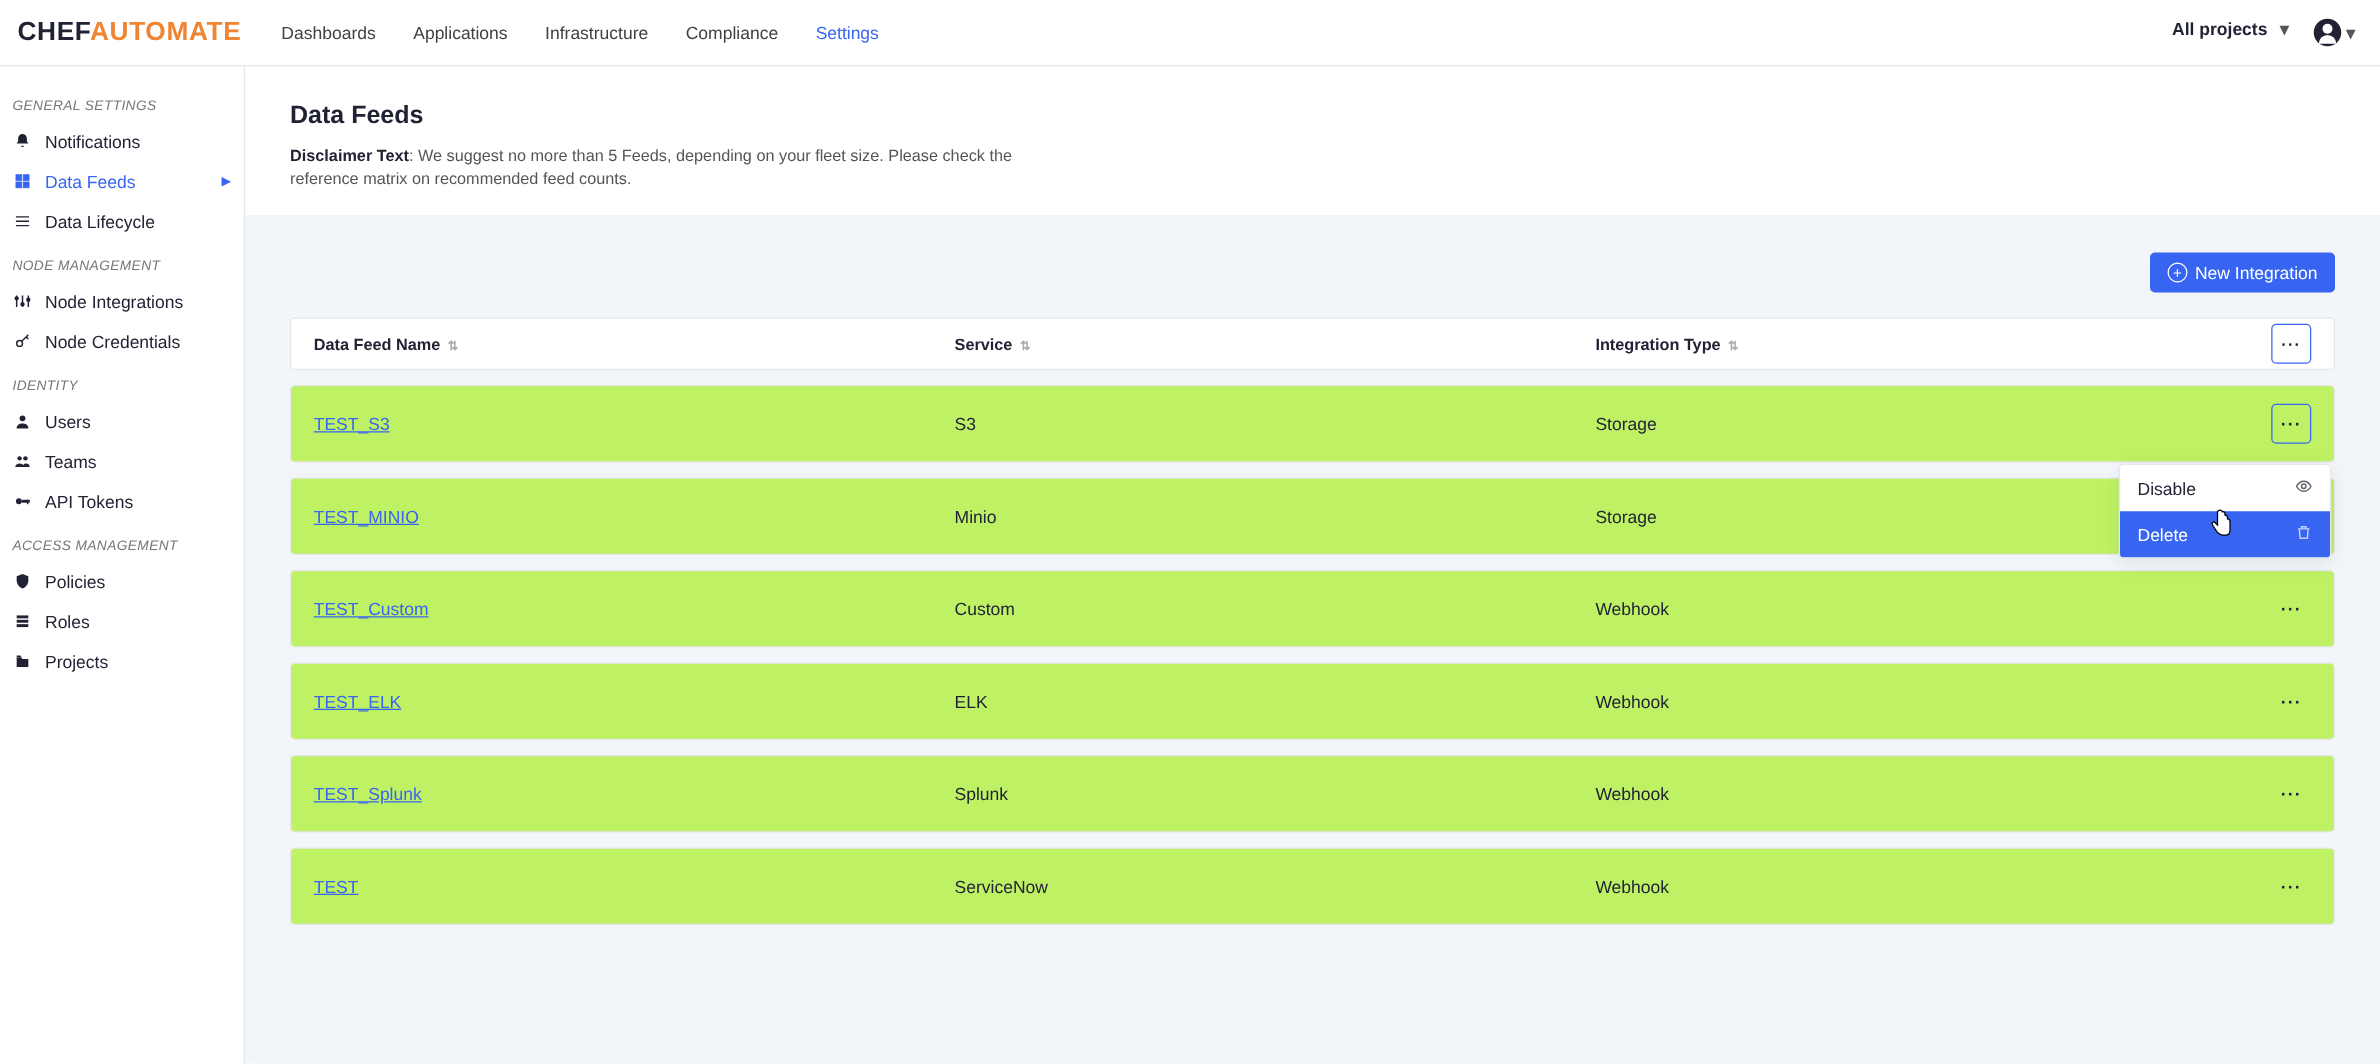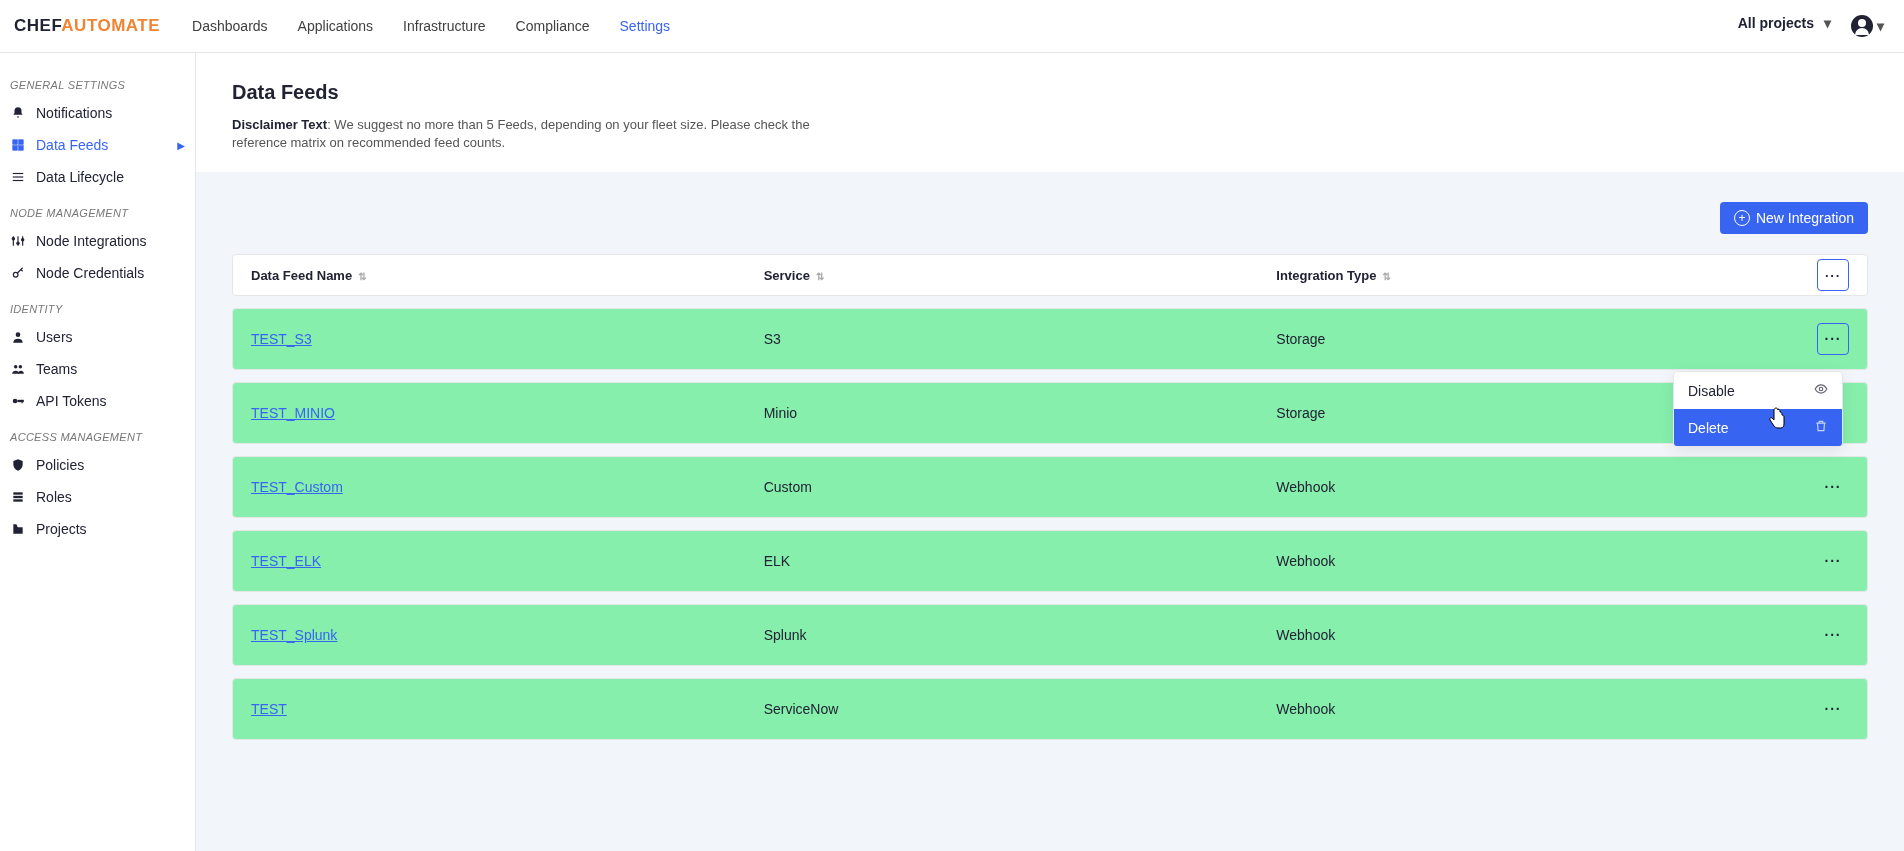--- a/index.html
+++ b/index.html
@@ -10,21 +10,21 @@
       background: #fff;
     }
     
     .top-header {
       display: flex;
       align-items: center;
       height: 53px;
       padding: 0 20px 0 10px;
       border-bottom: 1px solid #e6e6e9;
     }
-    .logo { font-weight: 700; font-size: 17px; letter-spacing: 0.5px; padding:0 14px 0 4px;}
+    .logo { font-weight: 700; font-size: 21px; letter-spacing: 0.5px; padding:0 14px 0 4px;}
     .logo .chef { color: #212334; }
     .logo .auto { color: #ef8432; }
     .top-nav { display: flex; gap: 30px; margin-left: 18px; }
     .top-nav a { color: #404040; text-decoration: none; font-size: 14px; font-weight: 500; cursor: pointer;}
     .top-nav a.active { color: #3864f2; }
     .header-right { margin-left: auto; display: flex; gap: 10px; cursor: pointer;}
     .header-right span { font-weight: 600; font-size: 14px;}
     .chev-down { font-size: 11px; color: #555; }
     .user-ico { width: 22px; height: 22px; background:#212334; border-radius:50%; position:relative; }
     .user-ico::before { content:""; position:absolute; top:4px; left:7px; width:8px; height:8px; background:#fff; border-radius:50%; }
@@ -58,30 +58,30 @@
     .table-wrap { }
     .table-head {
       background:#fff; border:1px solid #e6e6e9; border-radius:4px; padding: 4px 18px;
       display:grid; grid-template-columns: 1fr 1fr 1fr 60px; align-items:center;
       font-weight:600; font-size:13px; color:#212334;
     }
     .sort-ico { margin-left:6px; color:#aaa; font-size:10px; display:inline-block;}
     .more-head { width:32px; height:32px; border:1px solid #3864f2; border-radius:4px; display:flex; align-items:center; justify-content:center; justify-self:end; cursor:pointer;}
     .more-dots { letter-spacing:1px; font-weight:700; color:#212334;}
     .datarow {
-      background:#86efac; border:1px solid #e6e6e9; border-radius:4px; padding: 14px 18px;
+      background:#bef264; border:1px solid #e6e6e9; border-radius:4px; padding: 14px 18px;
       display:grid; grid-template-columns: 1fr 1fr 1fr 60px; align-items:center;
       margin-top: 12px; font-size:14px; color:#212334; position:relative;
     }
     .datarow a { color:#3864f2; text-decoration:underline; cursor:pointer;}
     .row-more { width:32px; height:32px; border-radius:4px; display:flex; align-items:center; justify-content:center; justify-self:end; cursor:pointer;}
     .row-more.boxed { border:1px solid #3864f2; }
     
     .dropdown {
-      position:absolute; right:24px; top: calc(100% + 2px); width:170px; background:#fff;
+      position:absolute; right:2px; top: calc(100% + 2px); width:170px; background:#fff;
       border:1px solid #e6e6e9; border-radius:4px; box-shadow: 0 4px 16px rgba(0,0,0,0.08);
       z-index: 20; overflow:hidden;
     }
     .dd-item { padding:10px 14px; display:flex; align-items:center; justify-content:space-between; cursor:pointer; font-size:14px;}
     .dd-item.hover { background:#3864f2; color:#fff;}
     .dd-item .dd-ico { opacity:0.7; }
     .cursor-pointer {
       position:absolute; right: 80px; top: calc(100% + 38px); z-index:21;
       width: 20px; height: 24px; pointer-events:none;
     }

